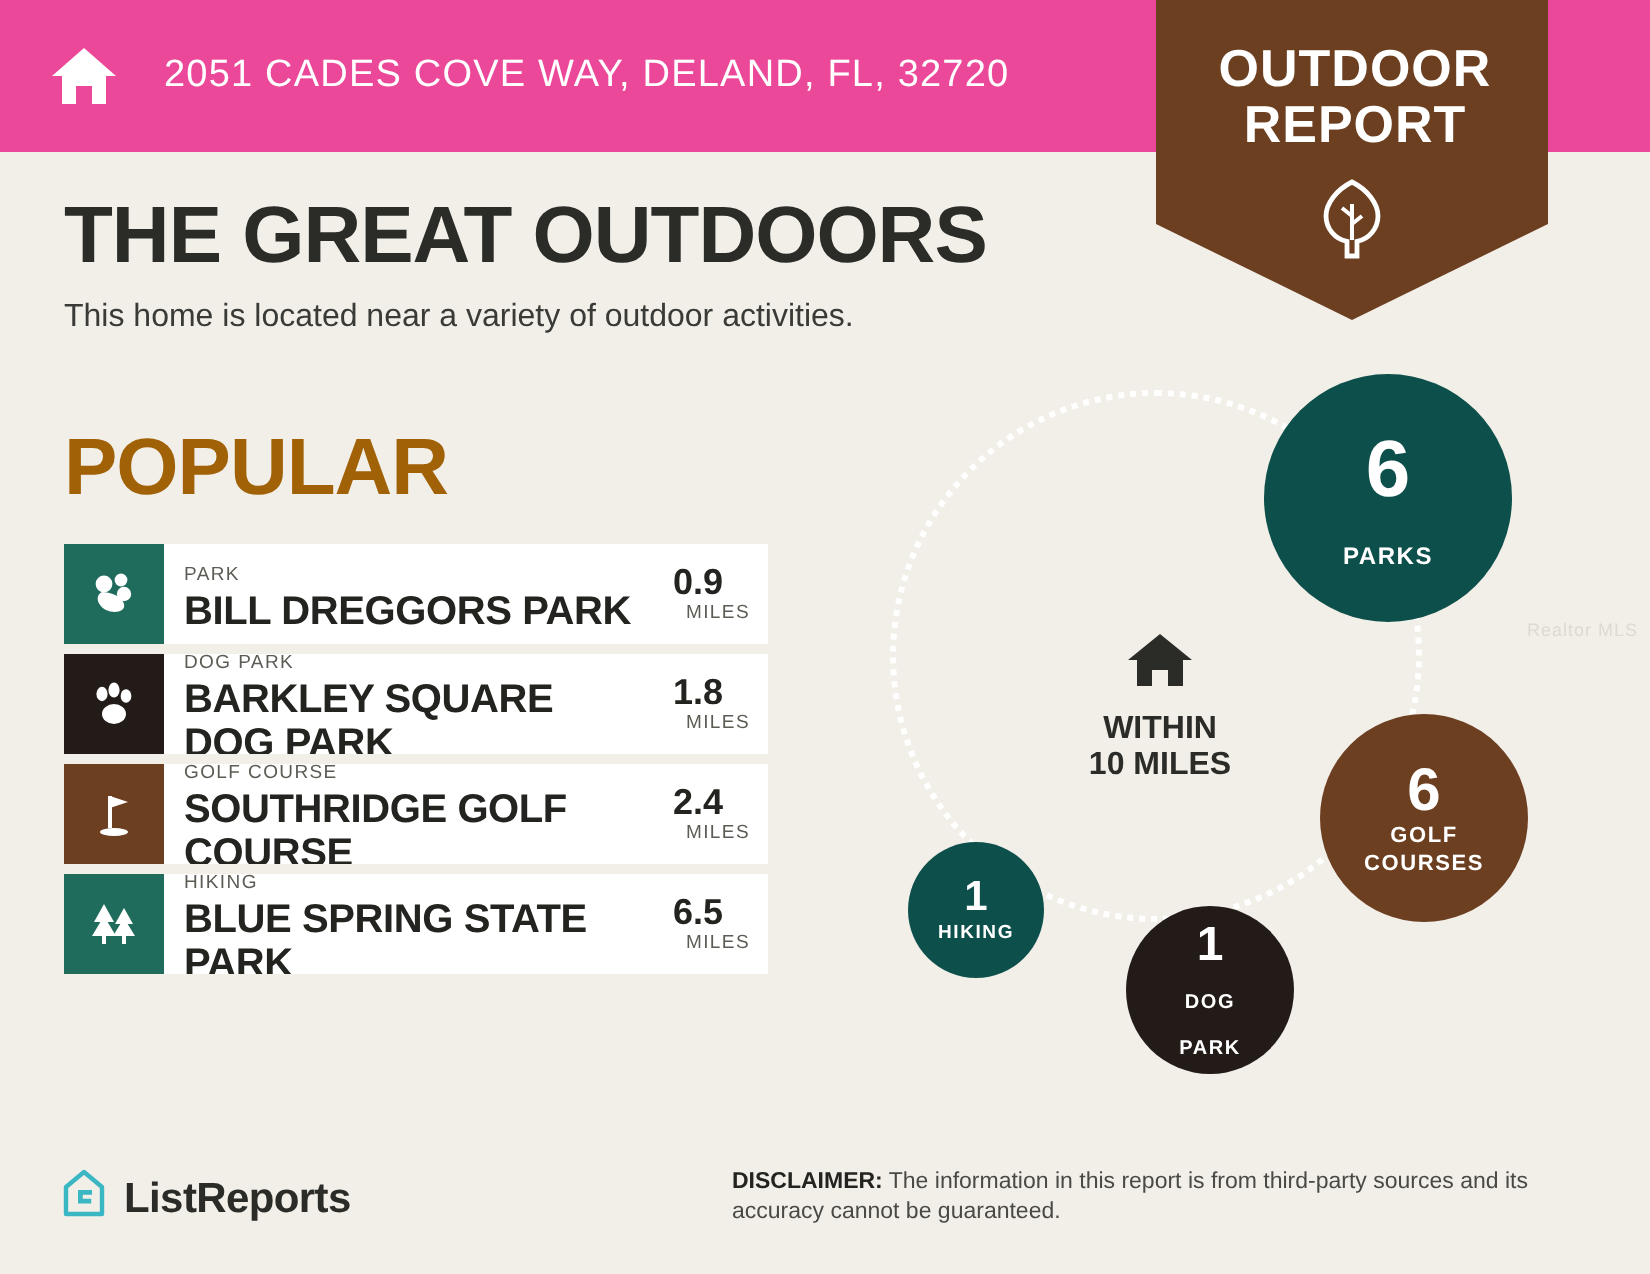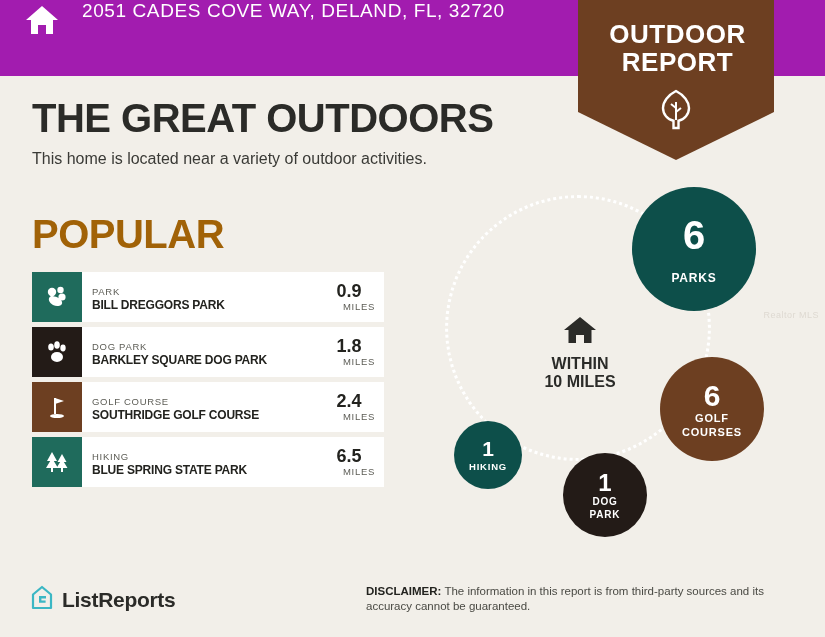--- a/index.html
+++ b/index.html
@@ -15,23 +15,23 @@
     position: relative;
     color: #2b2b28;
   }
 
   
   .header {
     position: absolute;
     top: 0; left: 0;
     width: 825px;
     height: 76px;
-    background: #a21caf;
+    background: #ec4899;
     display: flex;
-    align-items: flex-start;
+    align-items: center;
   }
   .header-home-icon {
     margin-left: 22px;
     width: 40px;
     height: 40px;
     display: block;
   }
   .header-address {
     margin-left: 20px;
     color: #ffffff;
@@ -137,21 +137,21 @@
   }
   .li-cat {
     font-size: 9.5px;
     letter-spacing: 0.7px;
     color: #5c5c55;
     text-transform: uppercase;
     line-height: 1.1;
     margin-top: 2px;
   }
   .li-name {
-    font-size: 12px;
+    font-size: 20px;
     font-weight: bold;
     color: #23231f;
     line-height: 1.12;
     letter-spacing: -0.2px;
   }
   .li-dist {
     flex: 0 0 auto;
     padding: 0 9px 0 4px;
     text-align: center;
   }
@@ -219,21 +219,21 @@
   }
   .c-golf .num { font-size: 30px; }
   .c-golf .lbl { font-size: 11px; margin-top: 2px; }
 
   .c-dog {
     left: 143px; top: 278px;
     width: 84px; height: 84px;
     background: #231b17;
   }
   .c-dog .num { font-size: 24px; }
-  .c-dog .lbl { font-size: 10px; margin-top: 2px; }
+  .c-dog .lbl { font-size: 10px; margin-top: 12px; }
 
   .c-hiking {
     left: 34px; top: 246px;
     width: 68px; height: 68px;
     background: #0d4f4a;
   }
   .c-hiking .num { font-size: 21px; }
   .c-hiking .lbl { font-size: 9.5px; margin-top: 1px; }
 
   .center-block {

